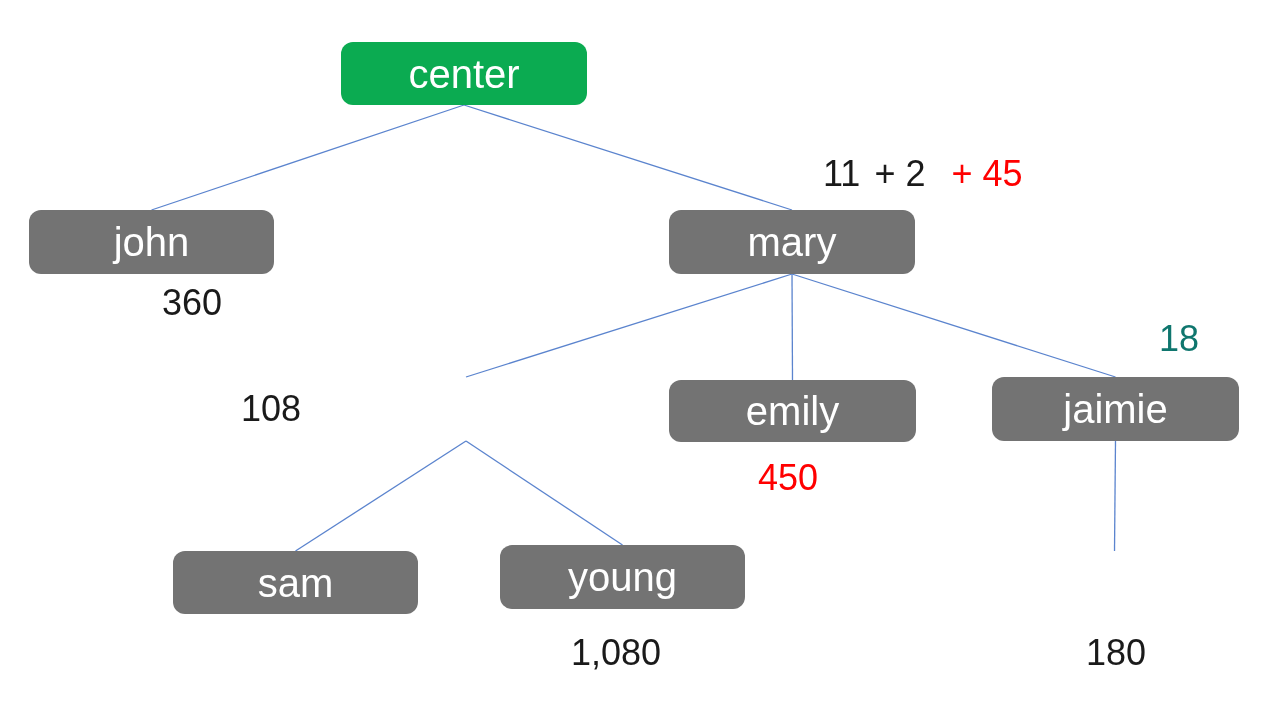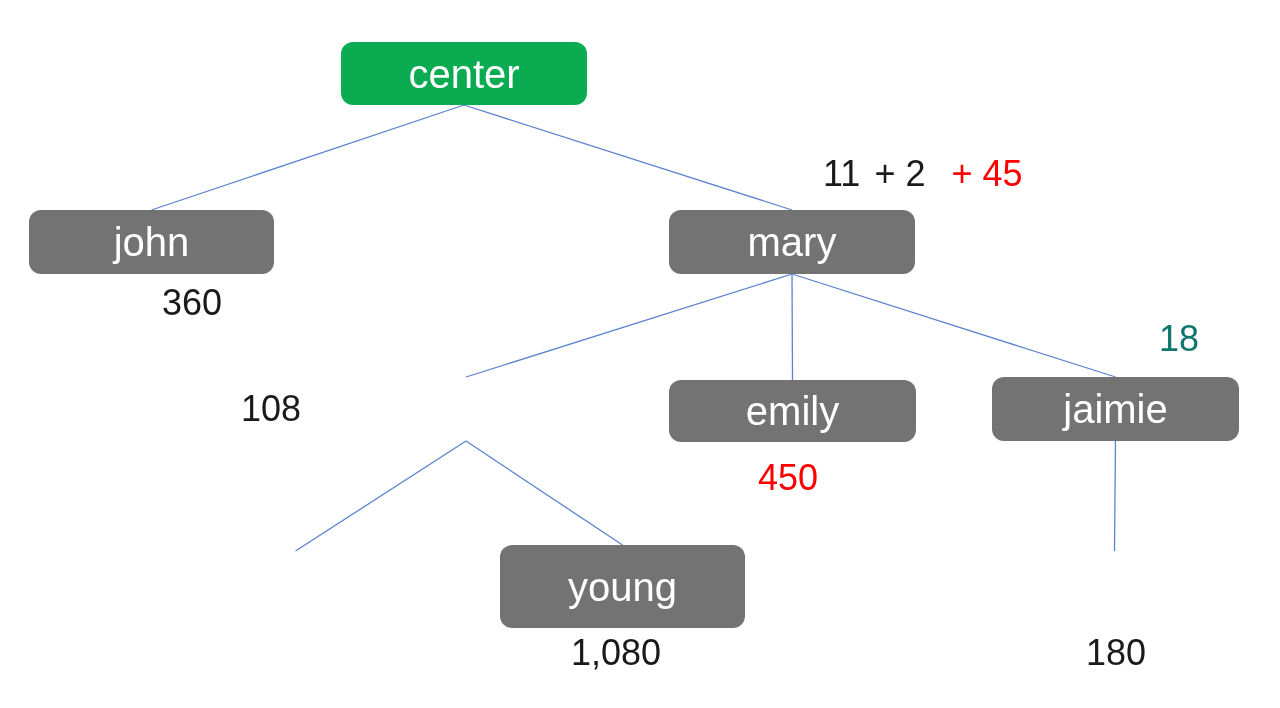--- a/index.html
+++ b/index.html
@@ -47,21 +47,24 @@
   </div>
   <div class="node" style="left: 669px; top: 210px; width: 246px; height: 64px;">
     <span>mary</span>
   </div>
   <div class="node" style="left: 669px; top: 380px; width: 247px; height: 62px; text-align: center;">
     <span>emily</span>
   </div>
   <div class="node" style="left: 992px; top: 377px; width: 247px; height: 64px;">
     <span>jaimie</span>
   </div>
-  <div class="node" style="left: 500px; top: 545px; width: 245px; height: 83px;">
+  <div class="node" style="left: 173px; top: 551px; width: 245px; height: 63px;">
+    <span>sam</span>
+  </div>
+  <div class="node" style="left: 500px; top: 545px; width: 245px; height: 64px;">
     <span>young</span>
   </div>
 
 
   <div class="annotation" style="left: 823px; top: 155px;">
     <span class="seg" style="color: rgb(26, 26, 26);">11</span>
     <span class="seg gap-md" style="color: rgb(26, 26, 26);">+ 2</span>
     <span class="seg gap-lg" style="color: rgb(255, 0, 0);">+ 45</span>
   </div>
 

